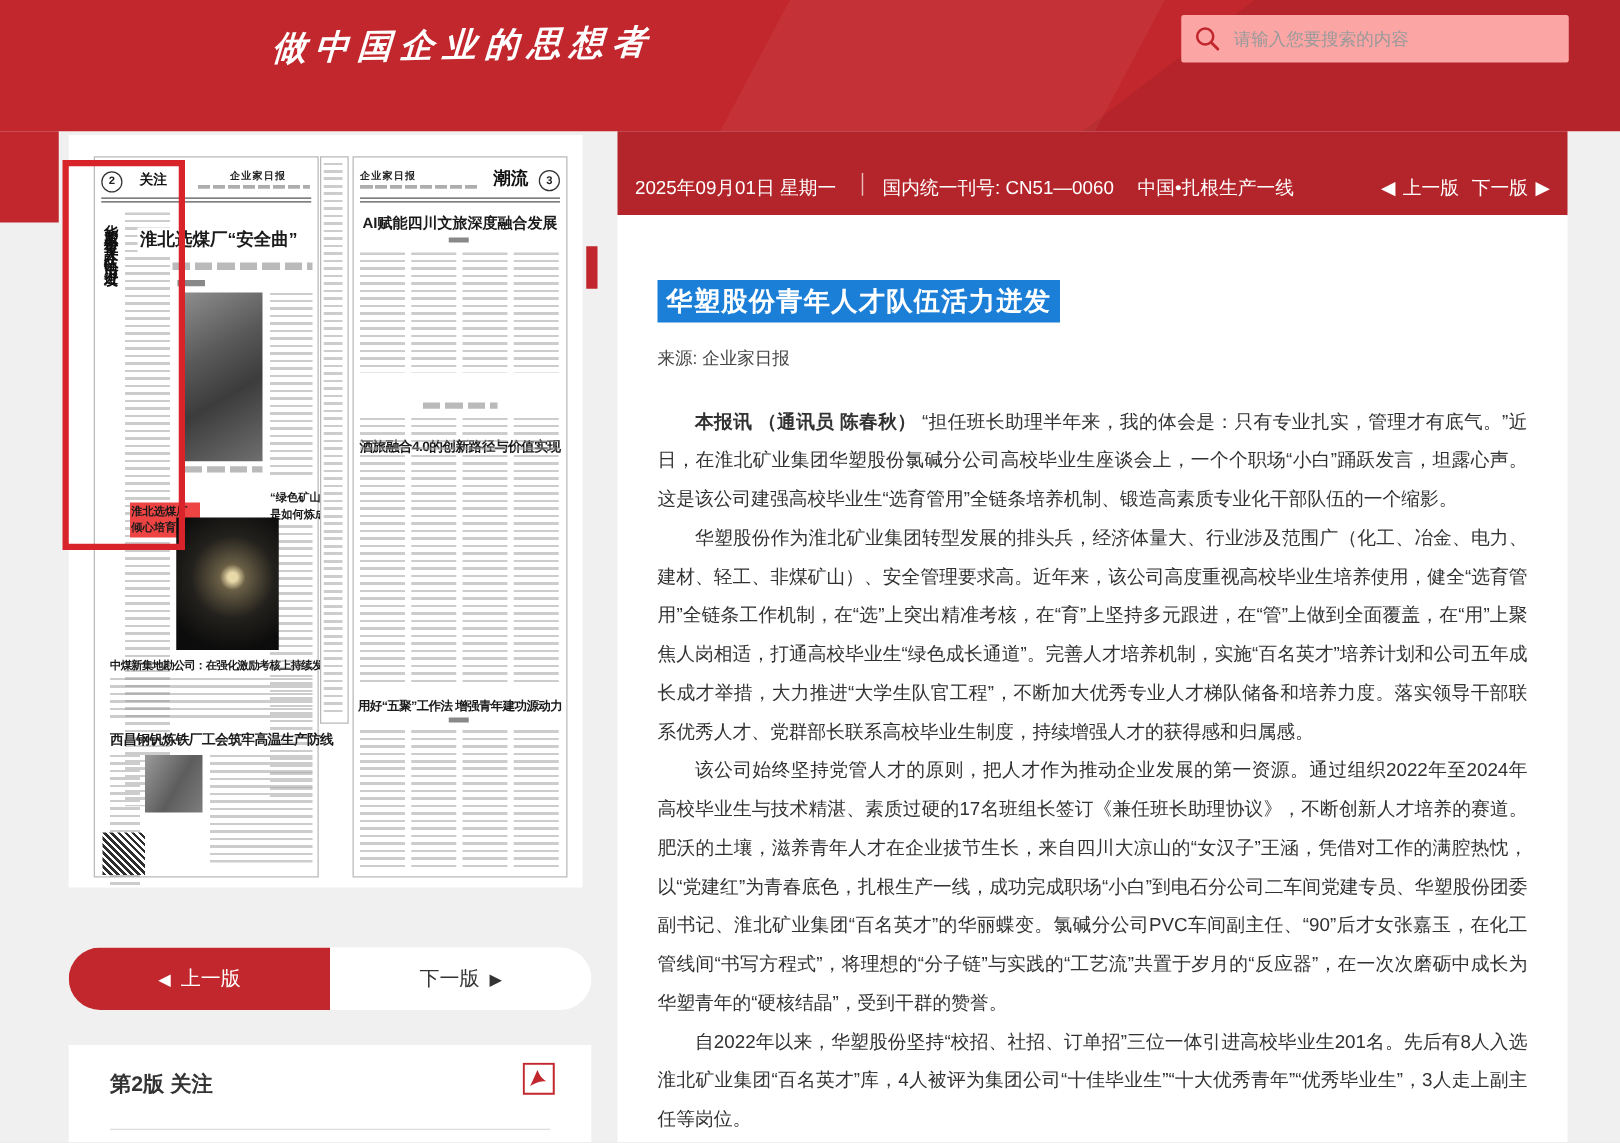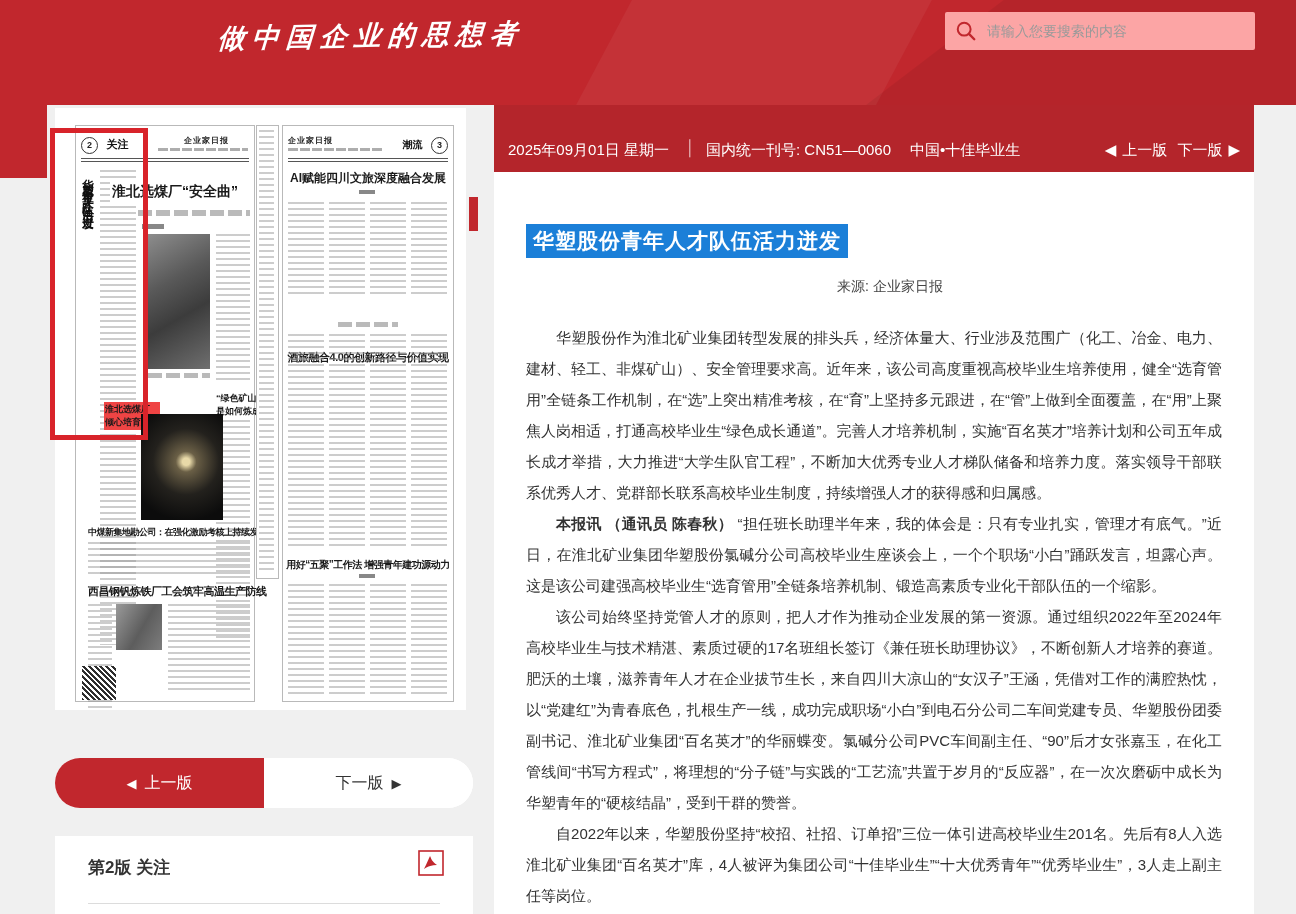--- a/index.html
+++ b/index.html
@@ -26,21 +26,21 @@
   .ib-date{position:absolute;left:14px;top:0;}
   .ib-sep{position:absolute;left:192px;top:-2px;opacity:.7;}
   .ib-issue{position:absolute;left:212px;top:0;}
   .ib-paper{position:absolute;left:416px;top:0;}
   .ib-nav{position:absolute;right:14px;top:0;cursor:pointer;}
   .ib-nav span{margin-left:6px;}
 
   
   .article-panel{position:absolute;left:494px;top:172px;width:760px;height:742px;background:#ffffff;}
   .article-title{display:inline-block;margin:52px 0 0 32px;background:#1b7fd8;color:#fff;font-size:21px;font-weight:bold;padding:3px 7px;letter-spacing:1px;}
-  .article-source{margin:20px 0 0 32px;font-size:14px;color:#444;text-align:center;}
+  .article-source{margin:20px 0 0 32px;font-size:14px;color:#444;}
   .article-body{margin:26px 32px 0 32px;font-size:15px;line-height:31px;color:#323232;text-align:justify;}
   .article-body p{margin:0;text-indent:2em;}
   .article-body .lead{font-weight:bold;}
 
   
   .paper-card{position:absolute;left:55px;top:108px;width:411px;height:602px;background:#fff;}
   .pg{position:absolute;border:1px solid #b9b9b9;background:#fff;}
   .tcol{background:repeating-linear-gradient(to bottom,#9a9a9a 0 2px,transparent 2px 6px);opacity:.5;position:absolute;}
   .photo{position:absolute;}
   .mini-h{position:absolute;font-weight:bold;color:#1a1a1a;white-space:nowrap;}
@@ -85,43 +85,43 @@
       <input class="search-input" type="text" placeholder="请输入您要搜索的内容" style="">
     </div>
   </header>
   <div class="red-tab-left"></div>
 
   <div class="info-bar">
     <div class="row">
       <span class="ib-date">2025年09月01日 星期一</span>
       <span class="ib-sep">│</span>
       <span class="ib-issue">国内统一刊号: CN51—0060</span>
-      <span class="ib-paper">中国•十佳毕业生</span>
+      <span class="ib-paper">中国•扎根生产一线</span>
       <span class="ib-nav">
         <span>◀</span><span>上一版</span>
         <span>下一版</span><span>▶</span>
       </span>
     </div>
   </div>
 
   <main class="article-panel">
     <div class="article-title">华塑股份青年人才队伍活力迸发</div>
     <div class="article-source">来源: 企业家日报</div>
     <div class="article-body">
+      <p><span class="lead">本报讯 （通讯员 陈春秋） </span><span>“担任班长助理半年来，我的体会是：只有专业扎实，管理才有底气。”近日，在淮北矿业集团华塑股份氯碱分公司高校毕业生座谈会上，一个个职场“小白”踊跃发言，坦露心声。这是该公司建强高校毕业生“选育管用”全链条培养机制、锻造高素质专业化干部队伍的一个缩影。</span></p>
       <p>华塑股份作为淮北矿业集团转型发展的排头兵，经济体量大、行业涉及范围广（化工、冶金、电力、建材、轻工、非煤矿山）、安全管理要求高。近年来，该公司高度重视高校毕业生培养使用，健全“选育管用”全链条工作机制，在“选”上突出精准考核，在“育”上坚持多元跟进，在“管”上做到全面覆盖，在“用”上聚焦人岗相适，打通高校毕业生“绿色成长通道”。完善人才培养机制，实施“百名英才”培养计划和公司五年成长成才举措，大力推进“大学生队官工程”，不断加大优秀专业人才梯队储备和培养力度。落实领导干部联系优秀人才、党群部长联系高校毕业生制度，持续增强人才的获得感和归属感。</p>
-      <p><span class="lead">本报讯 （通讯员 陈春秋） </span><span>“担任班长助理半年来，我的体会是：只有专业扎实，管理才有底气。”近日，在淮北矿业集团华塑股份氯碱分公司高校毕业生座谈会上，一个个职场“小白”踊跃发言，坦露心声。这是该公司建强高校毕业生“选育管用”全链条培养机制、锻造高素质专业化干部队伍的一个缩影。</span></p>
       <p>该公司始终坚持党管人才的原则，把人才作为推动企业发展的第一资源。通过组织2022年至2024年高校毕业生与技术精湛、素质过硬的17名班组长签订《兼任班长助理协议》，不断创新人才培养的赛道。肥沃的土壤，滋养青年人才在企业拔节生长，来自四川大凉山的“女汉子”王涵，凭借对工作的满腔热忱，以“党建红”为青春底色，扎根生产一线，成功完成职场“小白”到电石分公司二车间党建专员、华塑股份团委副书记、淮北矿业集团“百名英才”的华丽蝶变。氯碱分公司PVC车间副主任、“90”后才女张嘉玉，在化工管线间“书写方程式”，将理想的“分子链”与实践的“工艺流”共置于岁月的“反应器”，在一次次磨砺中成长为华塑青年的“硬核结晶”，受到干群的赞誉。</p>
       <p>自2022年以来，华塑股份坚持“校招、社招、订单招”三位一体引进高校毕业生201名。先后有8人入选淮北矿业集团“百名英才”库，4人被评为集团公司“十佳毕业生”“十大优秀青年”“优秀毕业生”，3人走上副主任等岗位。</p>
     </div>
   </main>
 
   <div class="paper-card">
 
     <div class="pg" style="left:20px;top:17px;width:178px;height:575px;">
-      <div style="position:absolute;left:5px;top:8px;">
+      <div style="position:absolute;left:5px;top:8px;font-family:Liberation Mono, monospace;">
         <span class="pgnum-circle">2</span>
         <span style="font-size:11px;font-weight:bold;color:#111;margin-left:4px;">关注</span>
       </div>
       <div class="masthead-mini" style="left:108px;top:9px;">企业家日报</div>
       <div class="masthead-line" style="left:82px;top:22px;width:90px;"></div>
       <div class="mini-rule" style="left:5px;top:32px;width:168px;"></div>
 
       <div class="vert-title" style="left:4px;top:44px;height:270px;">华塑股份青年人才队伍活力迸发</div>
       <div class="tcol" style="left:24px;top:44px;width:36px;height:475px;"></div>
 
@@ -159,21 +159,21 @@
     </div>
 
     <div class="pg" style="left:201px;top:17px;width:21px;height:452px;">
       <div class="tcol" style="left:2px;top:4px;width:15px;height:440px;"></div>
     </div>
 
     <div class="pg" style="left:227px;top:17px;width:170px;height:575px;">
       <div class="masthead-mini" style="left:5px;top:9px;">企业家日报</div>
       <div class="masthead-line" style="left:5px;top:22px;width:95px;"></div>
       <div style="position:absolute;right:5px;top:8px;">
-        <span style="font-size:10px;font-weight:bold;color:#111;margin-right:4px;">潮流</span>
+        <span style="font-size:14px;font-weight:bold;color:#111;margin-right:4px;">潮流</span>
         <span class="pgnum-circle">3</span>
       </div>
       <div class="mini-rule" style="left:5px;top:32px;width:160px;"></div>
 
       <div class="mini-h" style="left:0;top:44px;width:170px;text-align:center;font-size:12px;">AI赋能四川文旅深度融合发展</div>
       <div class="byline-dot" style="left:76px;top:64px;width:16px;height:4px;"></div>
       <div class="tcol" style="left:5px;top:76px;width:36px;height:96px;"></div>
       <div class="tcol" style="left:46px;top:76px;width:36px;height:96px;"></div>
       <div class="tcol" style="left:87px;top:76px;width:36px;height:96px;"></div>
       <div class="tcol" style="left:128px;top:76px;width:36px;height:96px;"></div>

